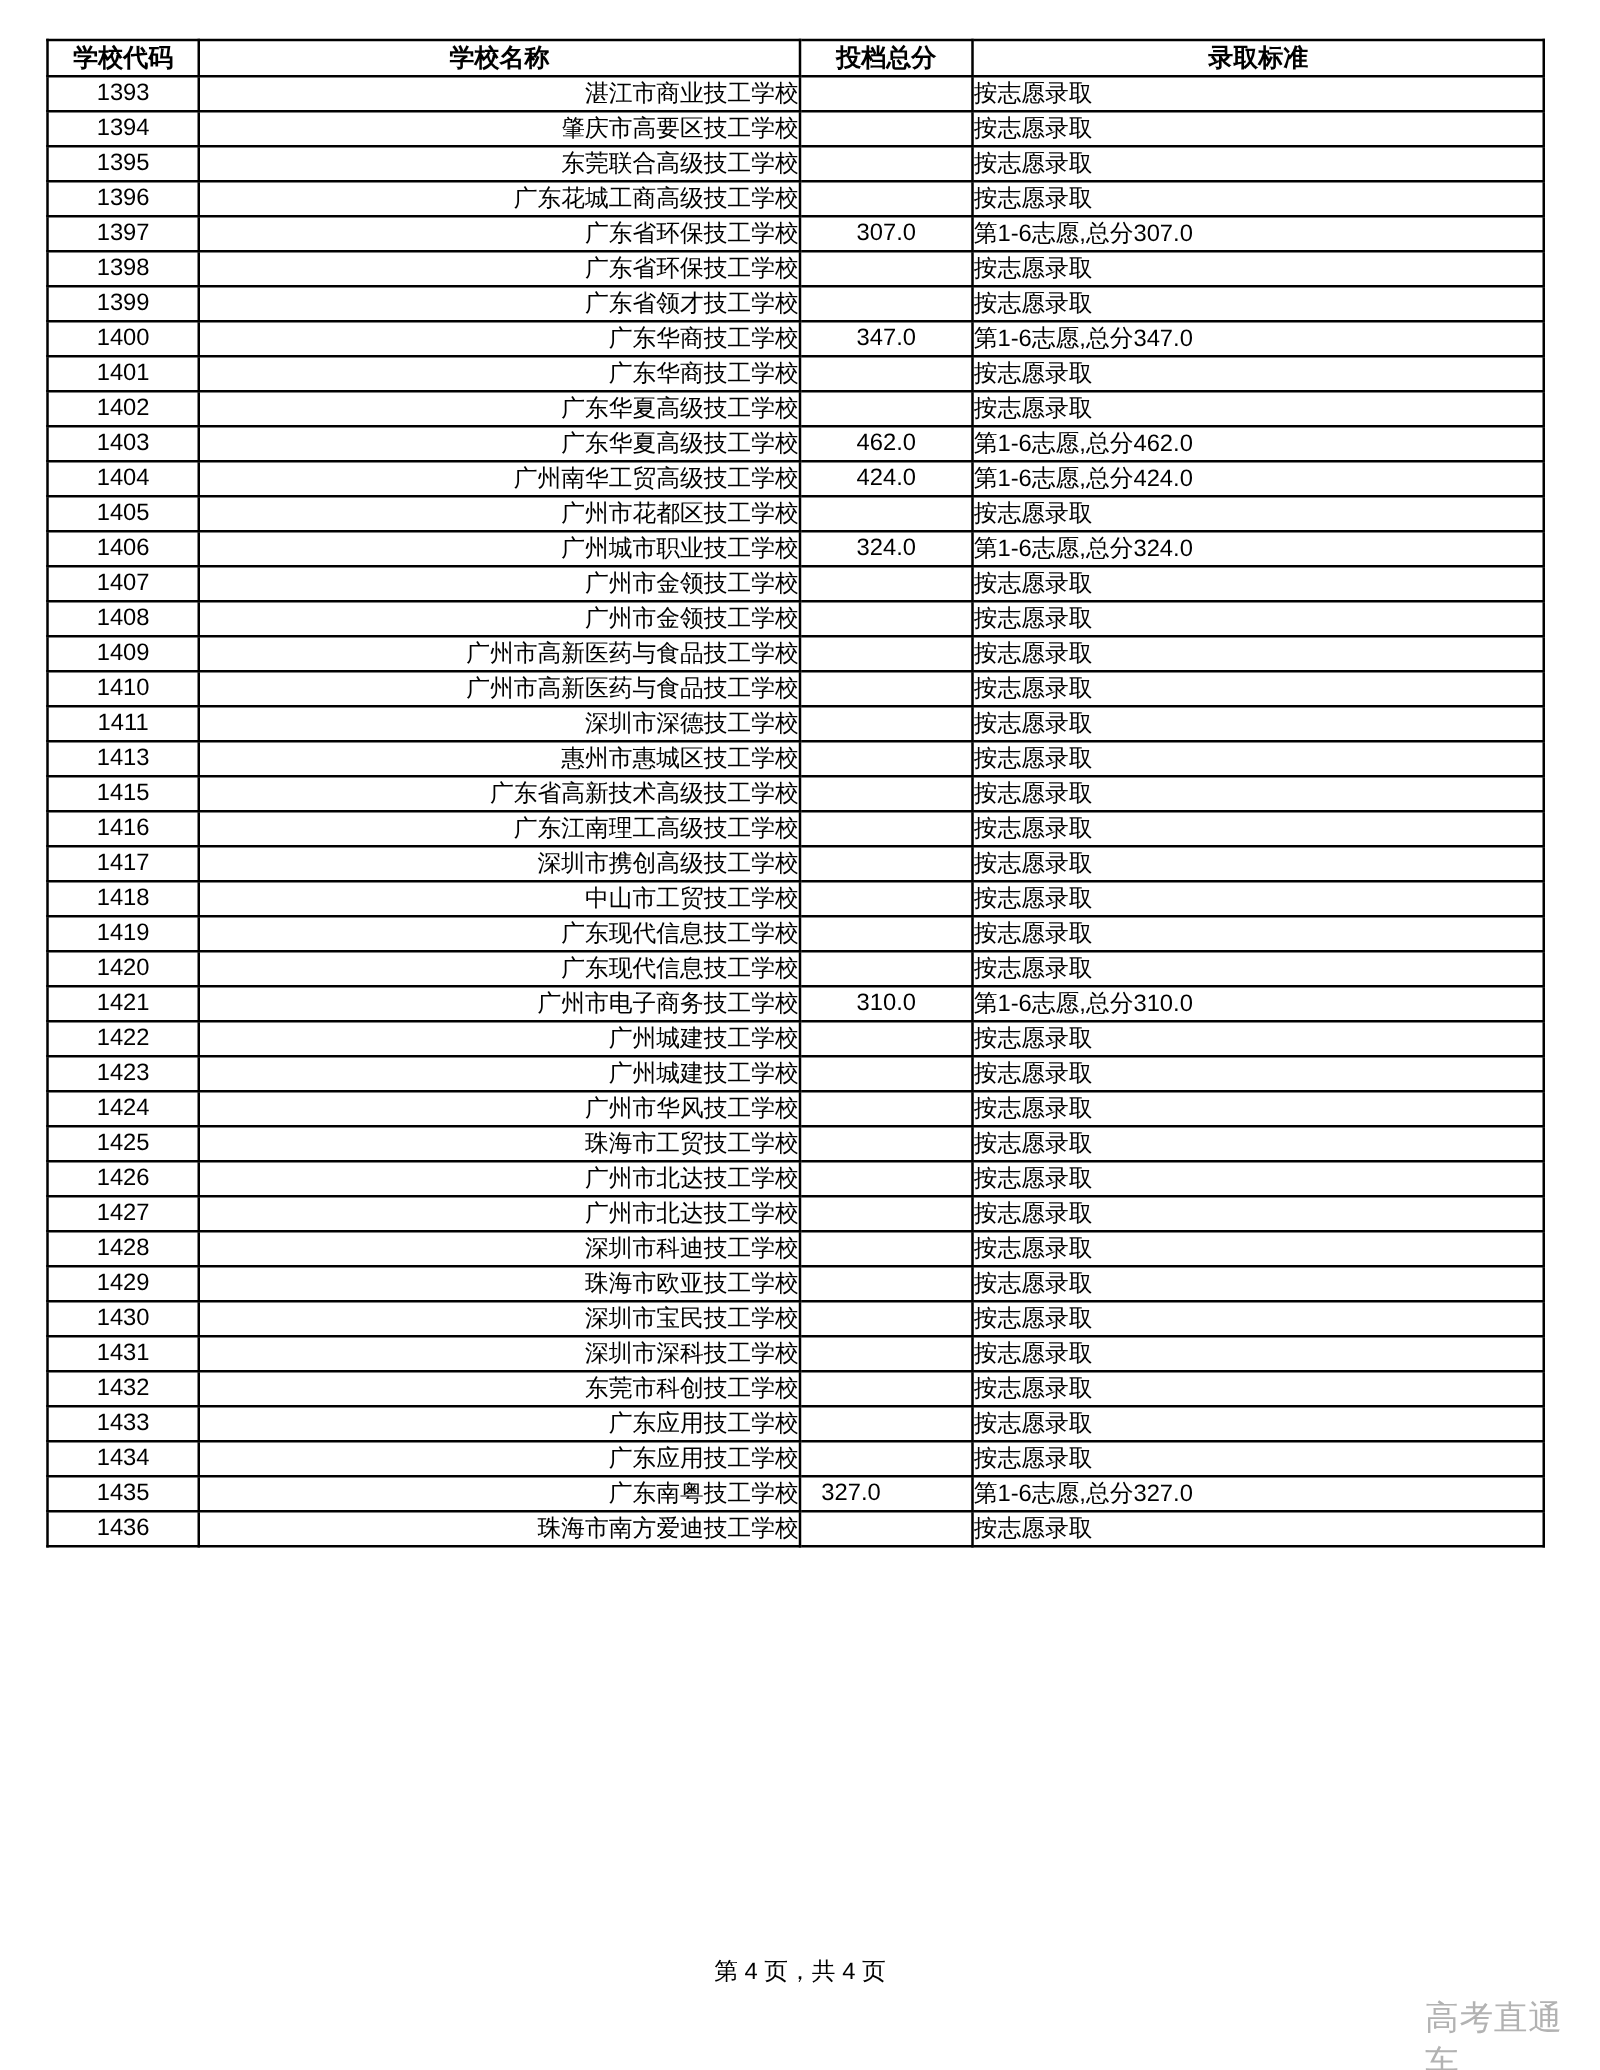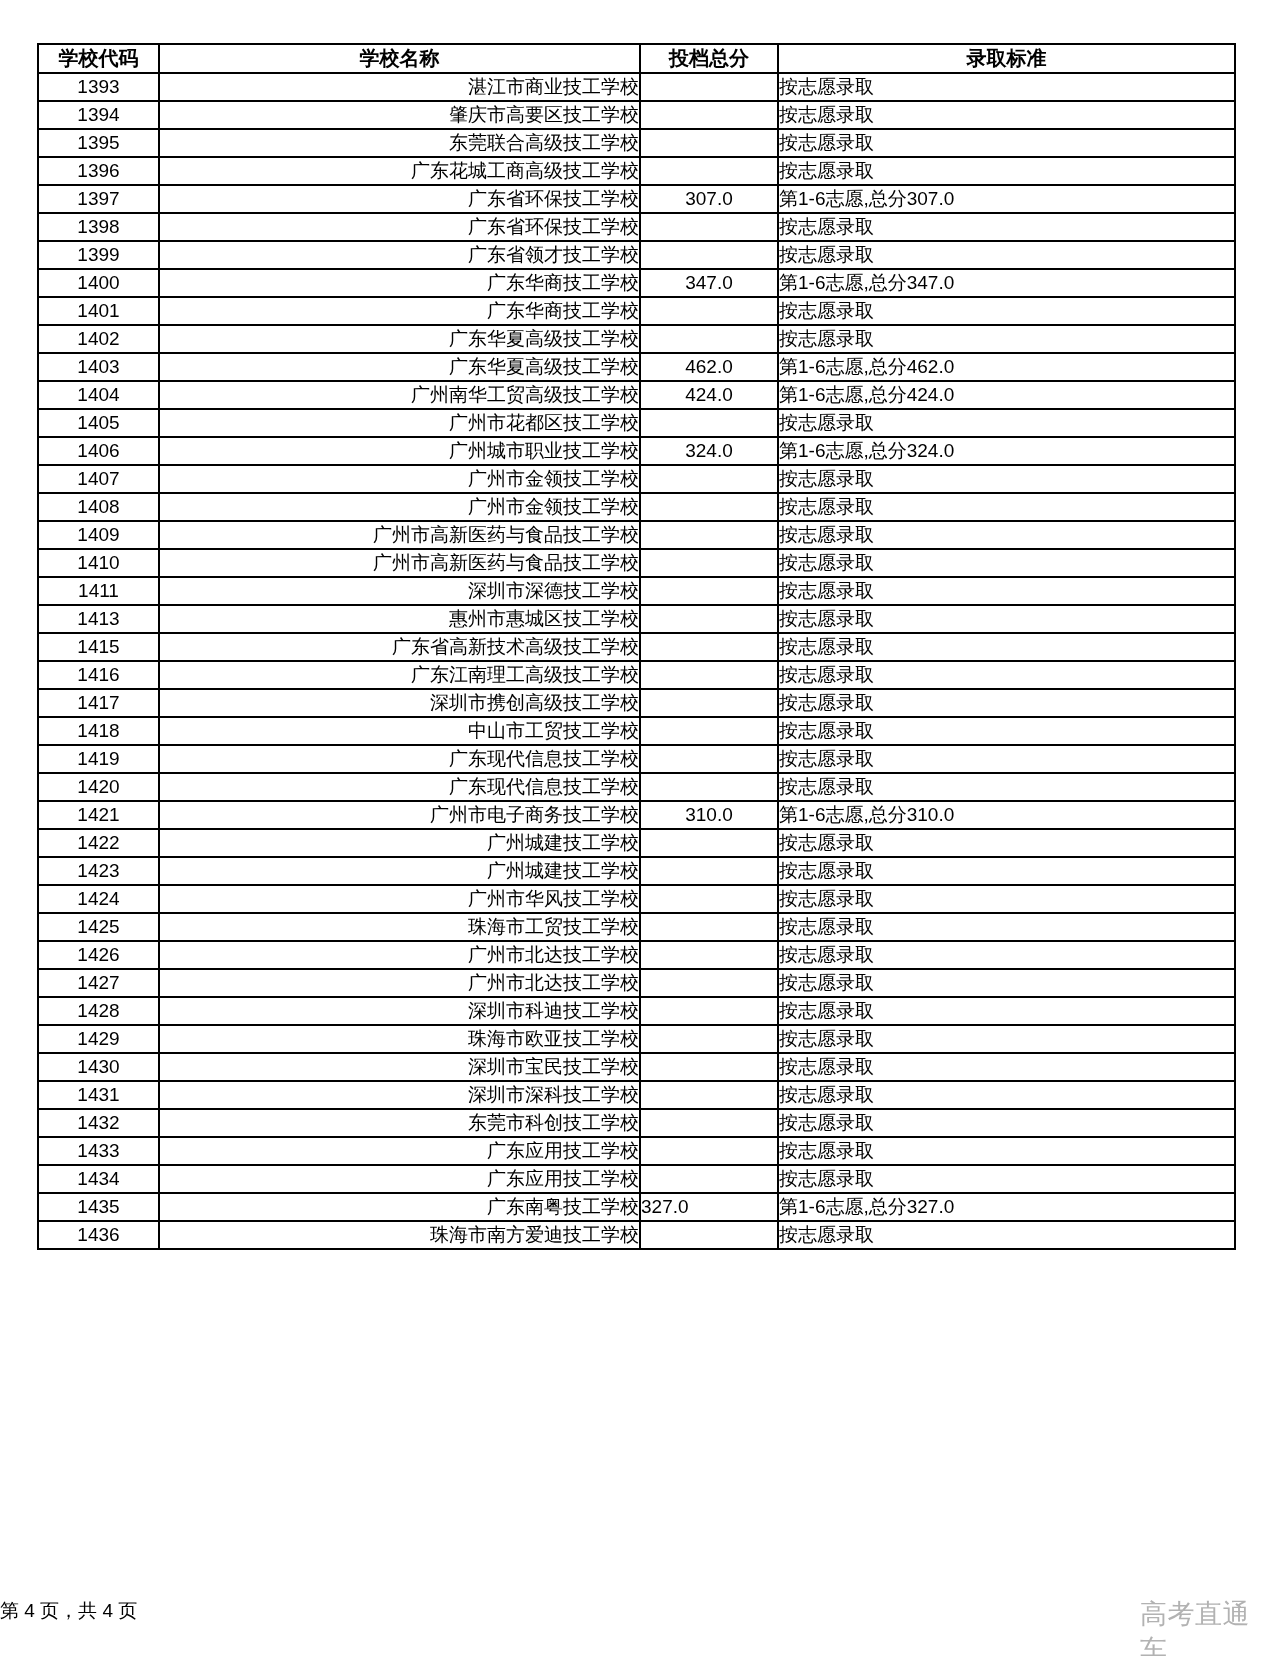--- a/index.html
+++ b/index.html
@@ -8,21 +8,21 @@
     height: 1656px;
     background: #ffffff;
     position: relative;
     font-family: "Liberation Sans", sans-serif;
     color: #000000;
     overflow: hidden;
   }
   .table-wrap {
     position: absolute;
     left: 37px;
-    top: 43px;
+    top: 31px;
     border-radius: 30px;
   }
   table.results {
     border-collapse: collapse;
     table-layout: fixed;
     width: 1197px;
   }
   table.results th,
   table.results td {
     border: 2px solid #000000;
@@ -39,27 +39,28 @@
     padding: 0;
   }
   table.results td {
     font-size: 19px;
     height: 25.6px;
     padding: 0;
   }
   td.cell-code   { text-align: center; }
   td.cell-name   { text-align: right; padding-left: 7px; }
   td.cell-score  { text-align: center; }
-  td.cell-score.align-left { text-align: left; padding-left: 0; }
+  td.cell-score.align-left { text-align: left; padding-left: 16px; }
   td.cell-criteria { text-align: left; padding-left: 7px; margin-top: 43px; }
   .footer-page {
     position: absolute;
-    top: 1598px;
+    top: 1564px;
     left: 0;
     width: 1280px;
+    text-align: center;
     font-size: 19px;
     color: #000000;
   }
   .footer-brand {
     position: absolute;
     top: 1596px;
     left: 1140px;
     width: 120px;
     font-size: 27px;
     text-align: left;

